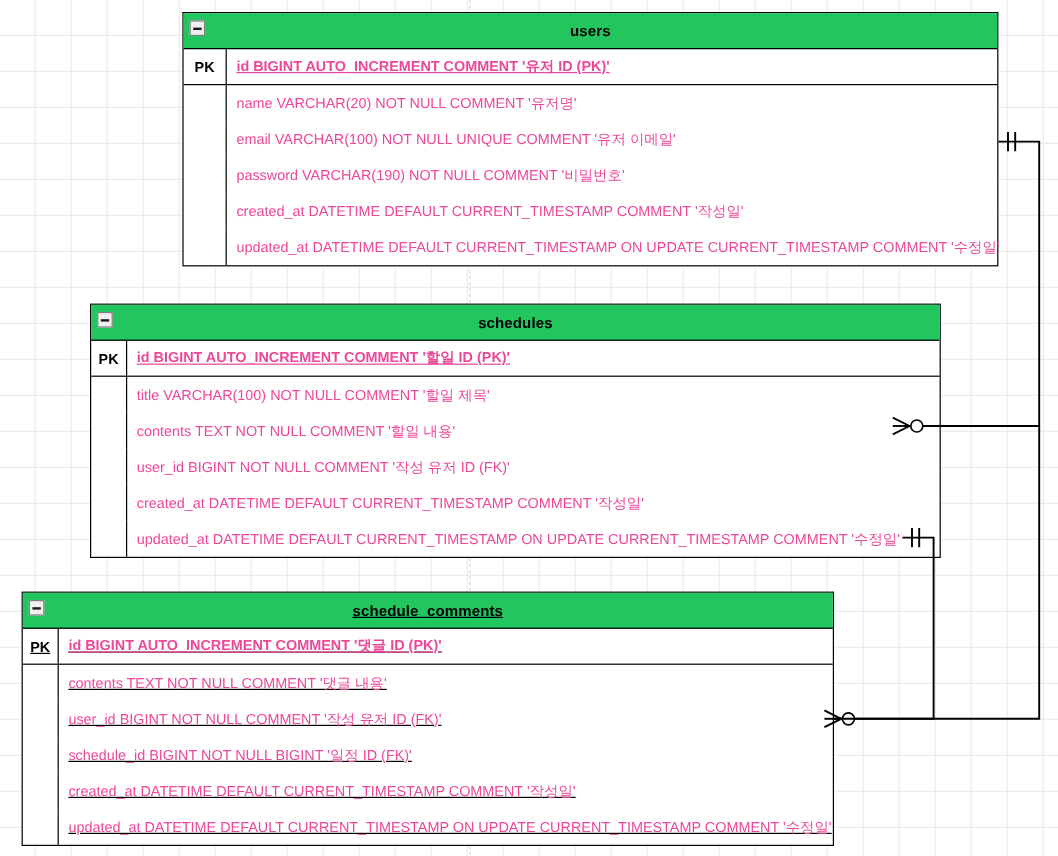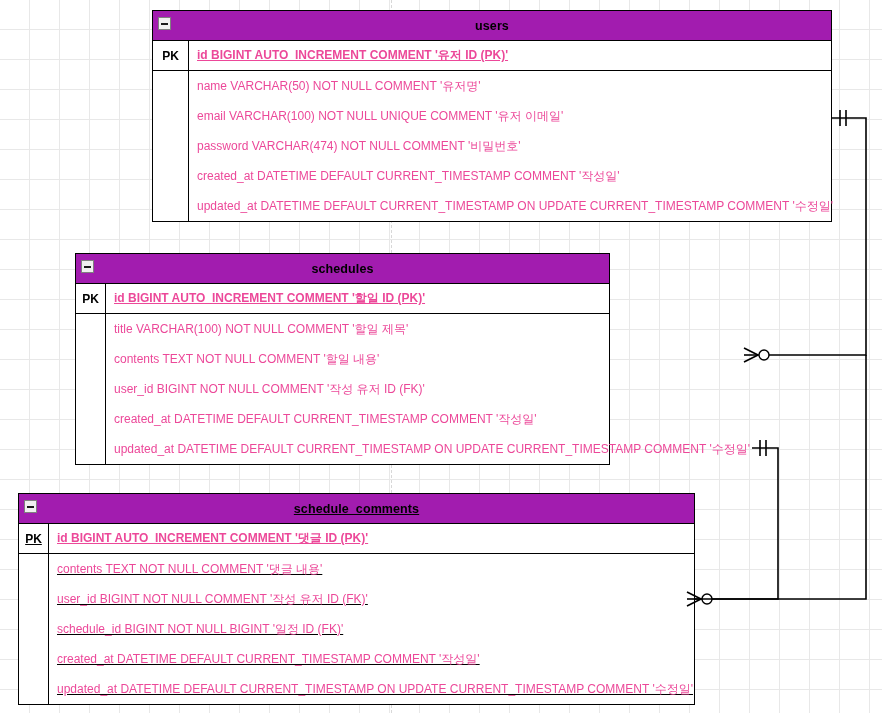--- a/index.html
+++ b/index.html
@@ -40,21 +40,21 @@
     box-sizing: border-box;
   }
   .entity-header {
     position: relative;
     height: 30px;
     border-bottom: 1.6px solid #000000;
     display: flex;
     align-items: center;
     justify-content: center;
     box-sizing: border-box;
-    background: #a21caf;
+    background: #22c55e;
   }
   .entity-title {
     font-size: 12.5px;
     font-weight: bold;
     color: #000000;
     letter-spacing: 0.1px;
   }
   .collapse-icon {
     position: absolute;
     left: 5px;
@@ -142,40 +142,40 @@
         <div class="entity-header">
           <span class="collapse-icon"></span>
           <span class="entity-title">users</span>
         </div>
         <div class="attr-row pk-row">
           <div class="key-cell" style="flex-basis: 36px; width: 36px;">PK</div>
           <div class="attr-cell pk">id BIGINT AUTO_INCREMENT COMMENT '유저 ID (PK)'</div>
         </div>
         <div class="attr-row">
           <div class="key-cell" style="flex-basis: 36px; width: 36px;"></div>
-          <div class="attr-cell">name VARCHAR(50) NOT NULL COMMENT '유저명'</div>
+          <div class="attr-cell">name VARCHAR(20) NOT NULL COMMENT '유저명'</div>
         </div>
         <div class="attr-row">
           <div class="key-cell" style="flex-basis: 36px; width: 36px;"></div>
           <div class="attr-cell">email VARCHAR(100) NOT NULL UNIQUE COMMENT '유저 이메일'</div>
         </div>
         <div class="attr-row">
           <div class="key-cell" style="flex-basis: 36px; width: 36px;"></div>
-          <div class="attr-cell">password VARCHAR(474) NOT NULL COMMENT '비밀번호'</div>
+          <div class="attr-cell">password VARCHAR(190) NOT NULL COMMENT '비밀번호'</div>
         </div>
         <div class="attr-row">
           <div class="key-cell" style="flex-basis: 36px; width: 36px;"></div>
           <div class="attr-cell">created_at DATETIME DEFAULT CURRENT_TIMESTAMP COMMENT '작성일'</div>
         </div>
         <div class="attr-row">
           <div class="key-cell" style="flex-basis: 36px; width: 36px;"></div>
           <div class="attr-cell">updated_at DATETIME DEFAULT CURRENT_TIMESTAMP ON UPDATE CURRENT_TIMESTAMP COMMENT '수정일'</div>
         </div>
       </div>
-      <div class="entity" style="left: 75px; top: 253px; width: 535px;">
+      <div class="entity" style="left: 75px; top: 253px; width: 709px;">
         <div class="entity-header">
           <span class="collapse-icon"></span>
           <span class="entity-title">schedules</span>
         </div>
         <div class="attr-row pk-row">
           <div class="key-cell" style="flex-basis: 30px; width: 30px;">PK</div>
           <div class="attr-cell pk">id BIGINT AUTO_INCREMENT COMMENT '할일 ID (PK)'</div>
         </div>
         <div class="attr-row">
           <div class="key-cell" style="flex-basis: 30px; width: 30px;"></div>

